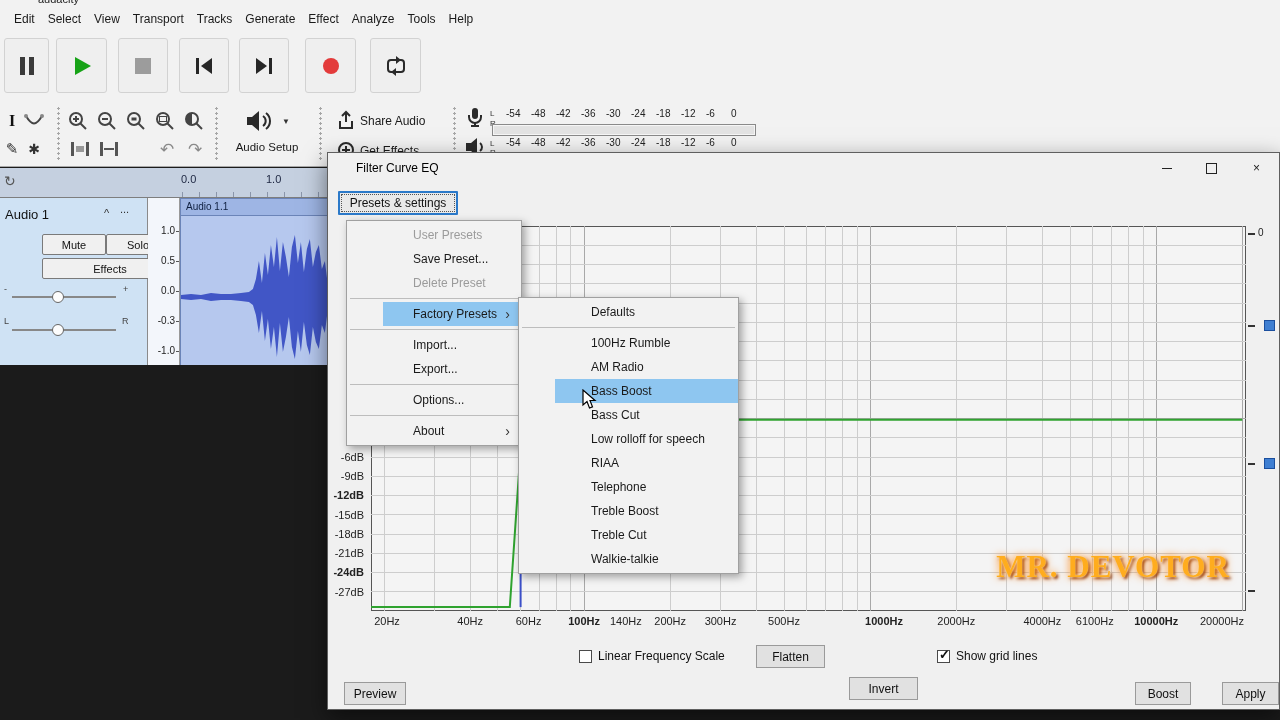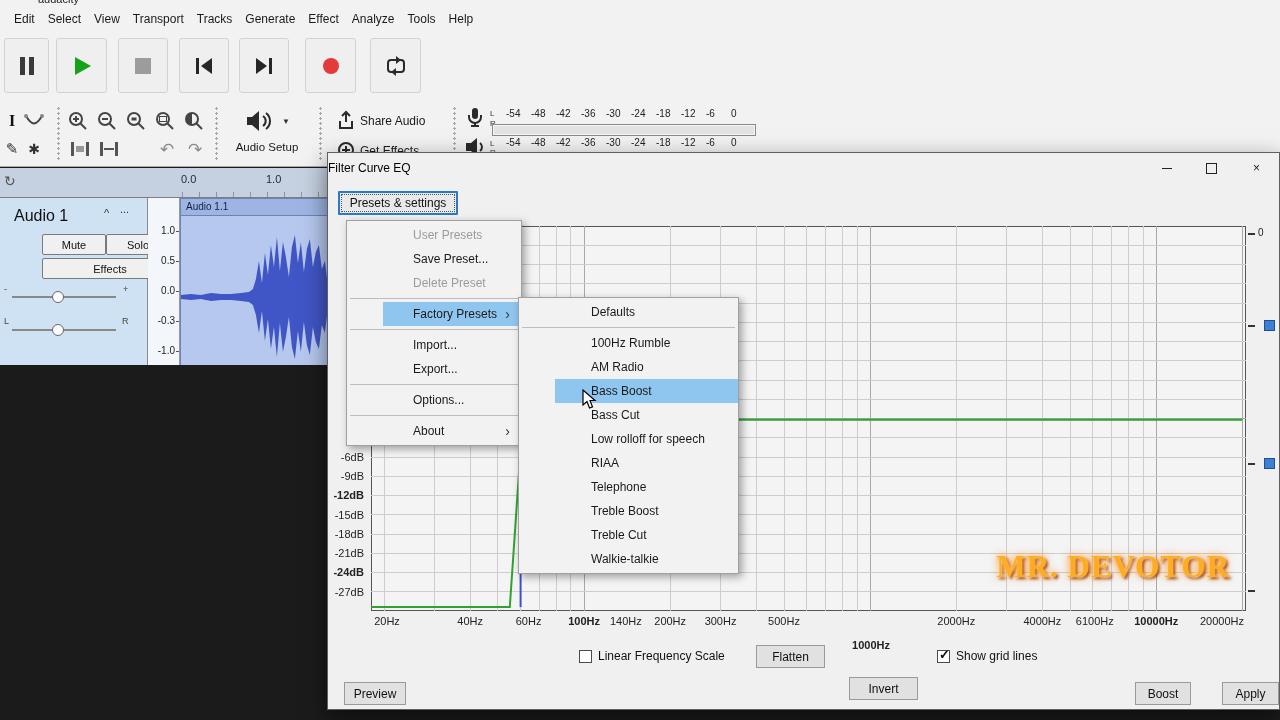--- a/index.html
+++ b/index.html
@@ -35,21 +35,21 @@
   .ruler-num{position:absolute;right:4px;font-size:10px;color:#222;}
   .ruler-tick{position:absolute;right:0;width:3px;height:1px;background:#555;}
   #clip{position:absolute;left:180px;top:0;width:1100px;height:167px;}
   #clip-title{position:absolute;left:0;top:0;width:100%;height:18px;background:#9eb5e4;border:1px solid #6b84b8;box-sizing:border-box;
               font-size:10px;color:#102040;line-height:16px;padding-left:5px;}
   #clip-body{position:absolute;left:0;top:18px;width:100%;height:149px;background:#b6c8ee;border-left:1px solid #6b84b8;box-sizing:border-box;}
   
   #dialog{position:absolute;left:327px;top:152px;width:953px;height:558px;background:#f0f0f0;border:1px solid #5f5f5f;
           box-sizing:border-box;box-shadow:0 8px 22px rgba(0,0,0,.5);z-index:10;}
   #dlg-titlebar{position:absolute;left:0;top:0;width:100%;height:30px;display:flex;align-items:center;}
-  #dlg-title{font-size:12px;color:#000;}
+  #dlg-title{font-size:12px;padding-left:28px;color:#000;}
   #dlg-winbtns{position:absolute;right:0;top:0;display:flex;}
   .winbtn{width:45px;height:30px;display:flex;align-items:center;justify-content:center;color:#222;font-size:12px;}
   .winbtn .boxglyph{width:9px;height:9px;border:1px solid #222;}
   .winbtn .minglyph{width:10px;height:1px;background:#222;}
   #presets-btn{position:absolute;left:10px;top:38px;width:120px;height:24px;background:#e9e9e9;border:2px solid #2b79c9;
                border-radius:1px;font-size:12px;display:flex;align-items:center;justify-content:center;
                outline:1px dotted #555;outline-offset:-4px;box-sizing:border-box;}
   
   .menu-panel{position:absolute;background:#f2f2f2;border:1px solid #a0a0a0;box-shadow:3px 3px 8px rgba(0,0,0,.35);
               padding:2px 0;box-sizing:border-box;z-index:6;}
@@ -296,21 +296,21 @@
 
   <div id="timeline">
     <div class="abs" style="left:4px;top:5px;font-size:14px;color:#555;">↻</div>
     <span class="tl-num" style="left:181px;">0.0</span>
     <span class="tl-num" style="left:266px;">1.0</span>
     <div id="tl-ticks"></div>
   </div>
 
   <div id="track">
     <div id="track-header">
-      <span class="abs" style="left:14px;top:9px;font-size:16px;">Audio 1</span>
+      <span class="abs" style="left:5px;top:9px;font-size:13px;">Audio 1</span>
       <span class="abs" style="left:104px;top:9px;font-size:11px;color:#333;">^</span>
       <span class="abs" style="left:120px;top:5px;font-size:11px;color:#333;">...</span>
       <div class="hbtn" style="left:2px;top:36px;width:62px;height:19px;">Mute</div>
       <div class="hbtn" style="left:66px;top:36px;width:62px;height:19px;">Solo</div>
       <div class="hbtn" style="left:2px;top:60px;width:134px;height:19px;">Effects</div>
       <span class="slider-mark" style="left:4px;top:86px;">-</span>
       <span class="slider-mark" style="left:123px;top:86px;">+</span>
       <div class="slider-line" style="left:12px;top:98px;width:104px;"></div>
       <div class="slider-thumb" style="left:52px;top:93px;"></div>
       <span class="slider-mark" style="left:4px;top:118px;">L</span>
@@ -427,21 +427,21 @@
     <div id="freq-labels">
 
     <span class="freq-label" style="left: 16px;">20Hz</span>
         <span class="freq-label" style="left: 99.2086px;">40Hz</span>
         <span class="freq-label" style="left: 149.585px; padding-left: 16px;">60Hz</span>
         <span class="freq-label bold" style="left: 213.051px;">100Hz</span>
         <span class="freq-label" style="left: 254.855px;">140Hz</span>
         <span class="freq-label" style="left: 299.169px;">200Hz</span>
         <span class="freq-label" style="left: 349.545px;">300Hz</span>
         <span class="freq-label" style="left: 413.012px;">500Hz</span>
-        <span class="freq-label bold" style="left: 500px; margin-top: 24px;">1000Hz</span>
+        <span class="freq-label bold" style="left: 513px;">1000Hz</span>
         <span class="freq-label" style="left: 585.248px;">2000Hz</span>
         <span class="freq-label" style="left: 671.367px;">4000Hz</span>
         <span class="freq-label" style="left: 723.797px;">6100Hz</span>
         <span class="freq-label bold" style="left: 785.209px;">10000Hz</span>
         <span class="freq-label" style="left: 851px;">20000Hz</span>
       </div>
 
     <span class="abs" style="left:930px;top:74px;font-size:10px;color:#222;">0</span>
     <div class="rail-dash" style="left:920px;top:80px;"></div>
     <div class="rail-dash" style="left:920px;top:172px;"></div>

